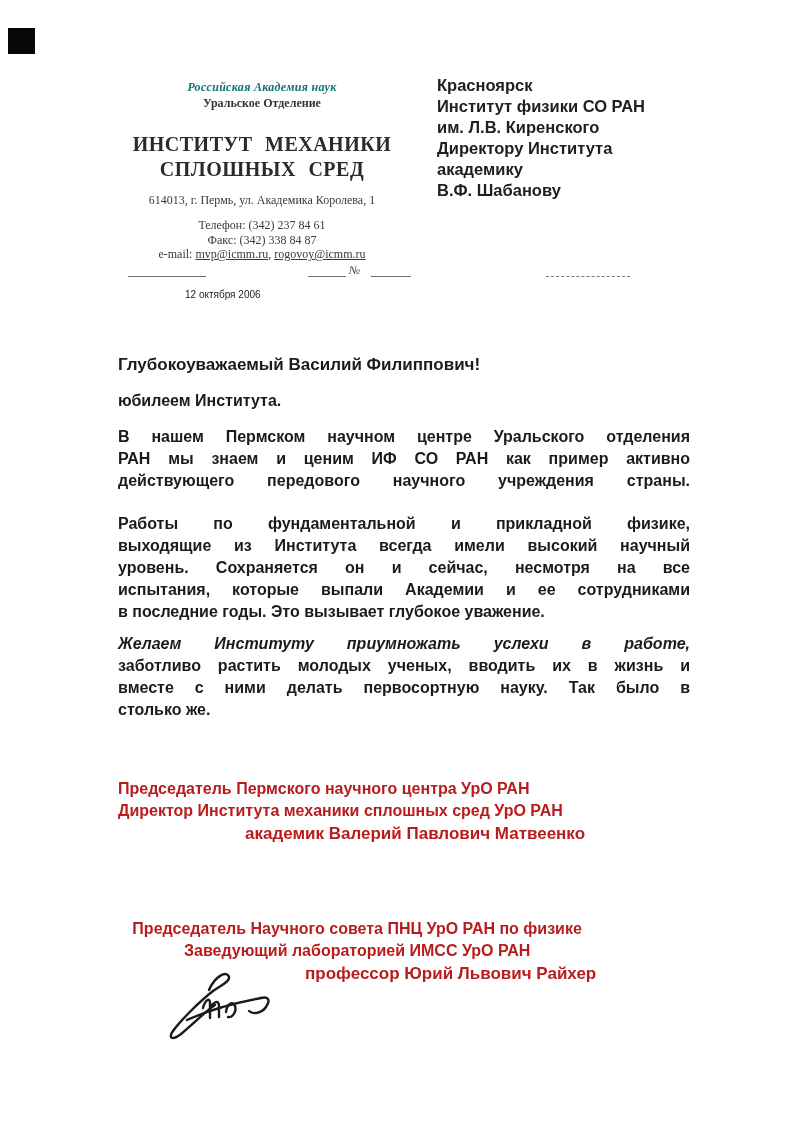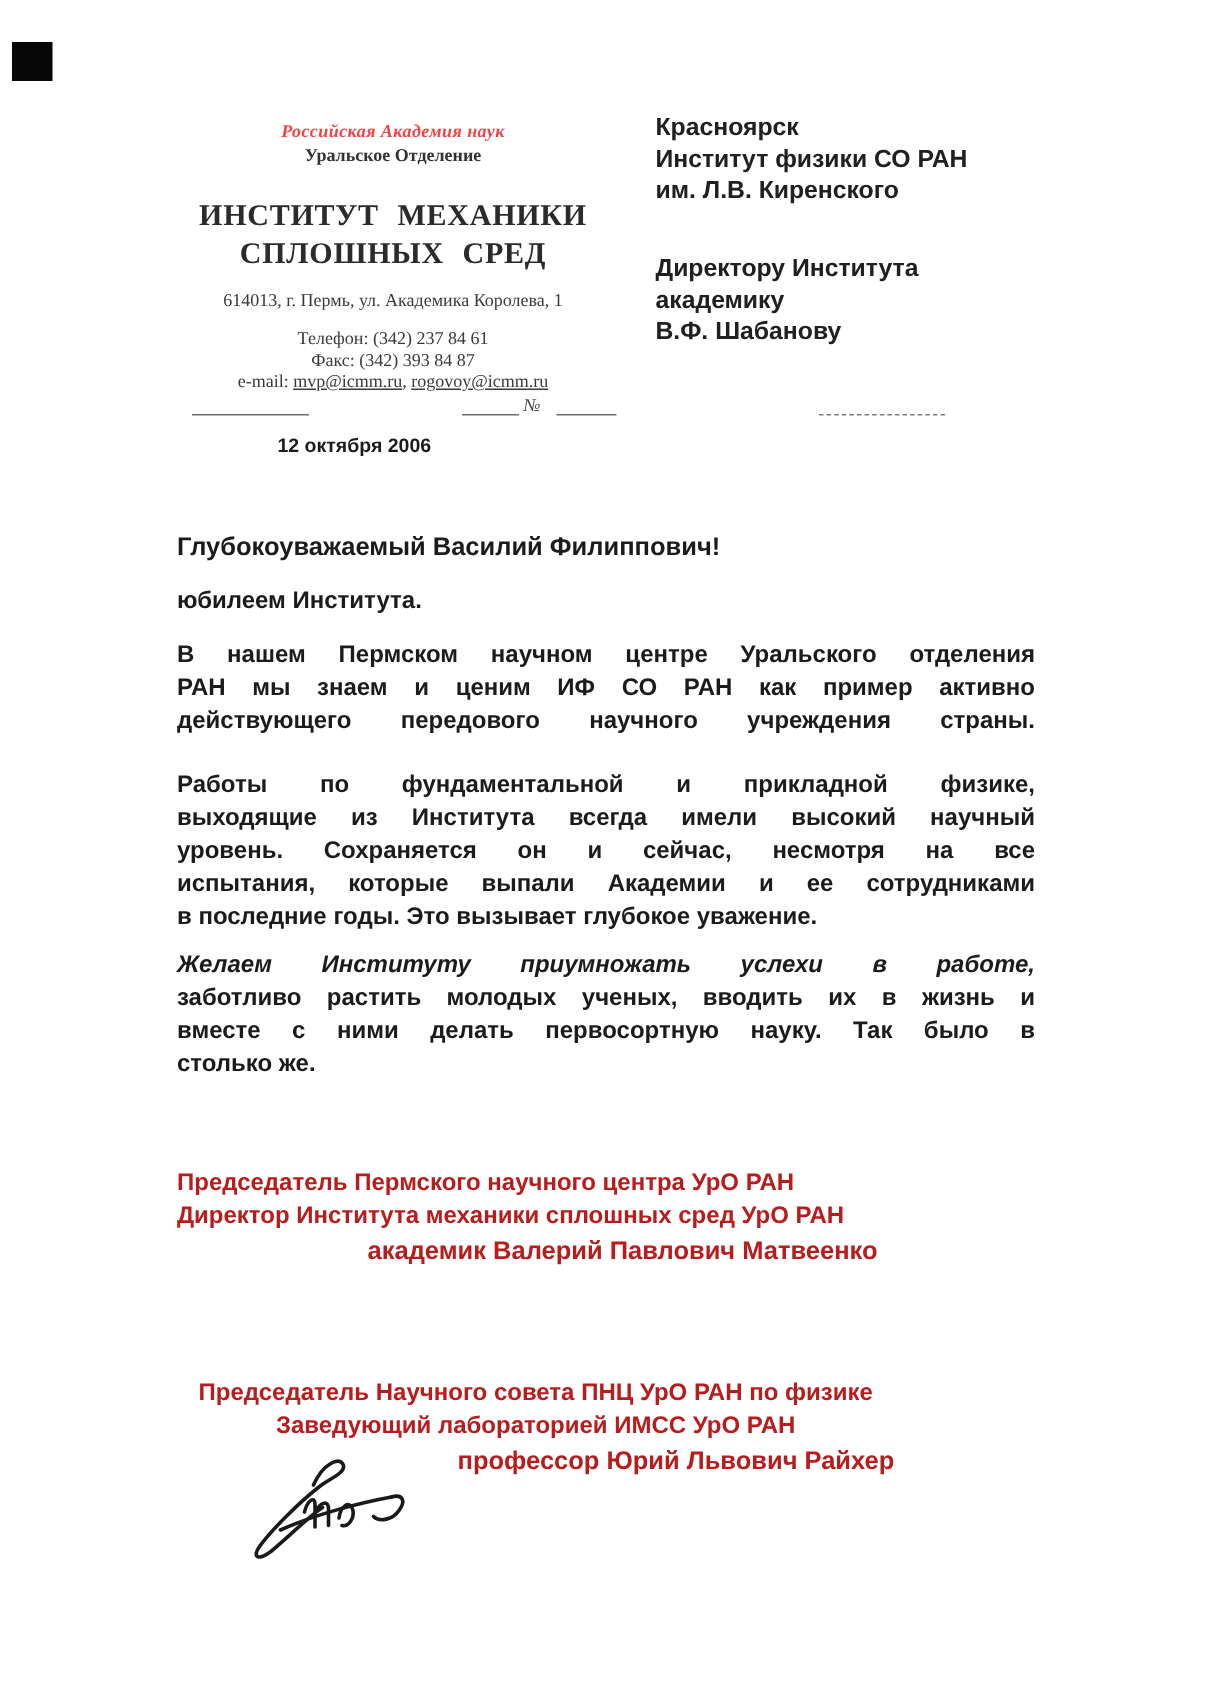--- a/index.html
+++ b/index.html
@@ -8,42 +8,42 @@
     font-family:"Liberation Sans", sans-serif; color:#1d1d1d; overflow:hidden;
   }
   
   .scan-mark { position:absolute; left:8px; top:28px; width:27px; height:26px; background:#070707; }
 
   
   .letterhead {
     position:absolute; left:110px; top:80px; width:304px; text-align:center;
     font-family:"Liberation Serif", serif; color:#3a3a3a;
   }
-  .lh-academy { font-size:12px; font-weight:700; font-style:italic; letter-spacing:.3px; color:#ef4444; }
+  .lh-academy { font-size:12px; font-weight:700; font-style:italic; letter-spacing:.3px; color:#0f766e; }
   .lh-branch  { font-size:12px; font-weight:700; margin-top:1px; color:#333; }
   .lh-institute {
     margin-top:21px; font-size:20px; font-weight:700; line-height:25px;
     color:#2b2b2b; word-spacing:7px; letter-spacing:.5px;
   }
   .lh-address { margin-top:11px; font-size:12px; }
   .lh-contact { font-size:12px; line-height:14.5px; }
   .lh-contact.first { margin-top:10px; }
   .u { text-decoration:underline;margin-top:32px; }
 
   
   .ref-row { position:absolute; left:128px; top:262px; width:502px; height:18px; font-family:"Liberation Serif", serif; }
   .ref-line { position:absolute; height:14px; border-bottom:1.5px solid #6f6f6f; }
   .ref-line.dash { border-bottom-style:dashed; border-bottom-color:#7a7a7a; }
   .ref-no { position:absolute; left:221px; top:1px; font-size:12px; font-style:italic; color:#4a4a4a; }
 
   
   .recipient { position:absolute; left:437px; top:75px; font-size:16.5px; font-weight:700; line-height:21px; color:#202020; }
-  .recipient .group2 { margin-top:31px; }
+  .recipient .group2 { }
 
-  .date { position:absolute; left:185px; top:289px; font-size:13px; font-weight:700; color:#1b1b1b; }
+  .date { position:absolute; left:185px; top:289px; font-size:10px; font-weight:400; color:#1b1b1b; }
 
   
   .body { position:absolute; left:118px; top:354px; width:572px; font-size:16px; font-weight:700; line-height:22px; color:#1b1b1b; }
   .salutation { font-size:17px; }
   .para { margin-top:14px; }
   .para.g2 { margin-top:21px; }
   .para.g3 { margin-top:10px; }
   .line.j { text-align:justify; text-align-last:justify; }
   .line.it { font-style:italic; }
 
@@ -66,21 +66,21 @@
 
   <div class="letterhead">
     <div class="lh-academy">Российская Академия наук</div>
     <div class="lh-branch">Уральское Отделение</div>
     <div class="lh-institute">
       <div>ИНСТИТУТ МЕХАНИКИ</div>
       <div>СПЛОШНЫХ СРЕД</div>
     </div>
     <div class="lh-address">614013, г. Пермь, ул. Академика Королева, 1</div>
     <div class="lh-contact first">Телефон: (342) 237 84 61</div>
-    <div class="lh-contact">Факс: (342) 393 84 87</div>
+    <div class="lh-contact">Факс: (342) 338 84 87</div>
     <div class="lh-contact"><span>e-mail: </span><span class="u">mvp@icmm.ru</span><span>, </span><span class="u">rogovoy@icmm.ru</span></div>
   </div>
 
   <div class="ref-row">
     <span class="ref-line" style="left:0; width:78px;"></span>
     <span class="ref-line" style="left:180px; width:38px;"></span>
     <span class="ref-no">№</span>
     <span class="ref-line" style="left:243px; width:40px;"></span>
     <span class="ref-line dash" style="left:418px; width:84px;"></span>
   </div>

